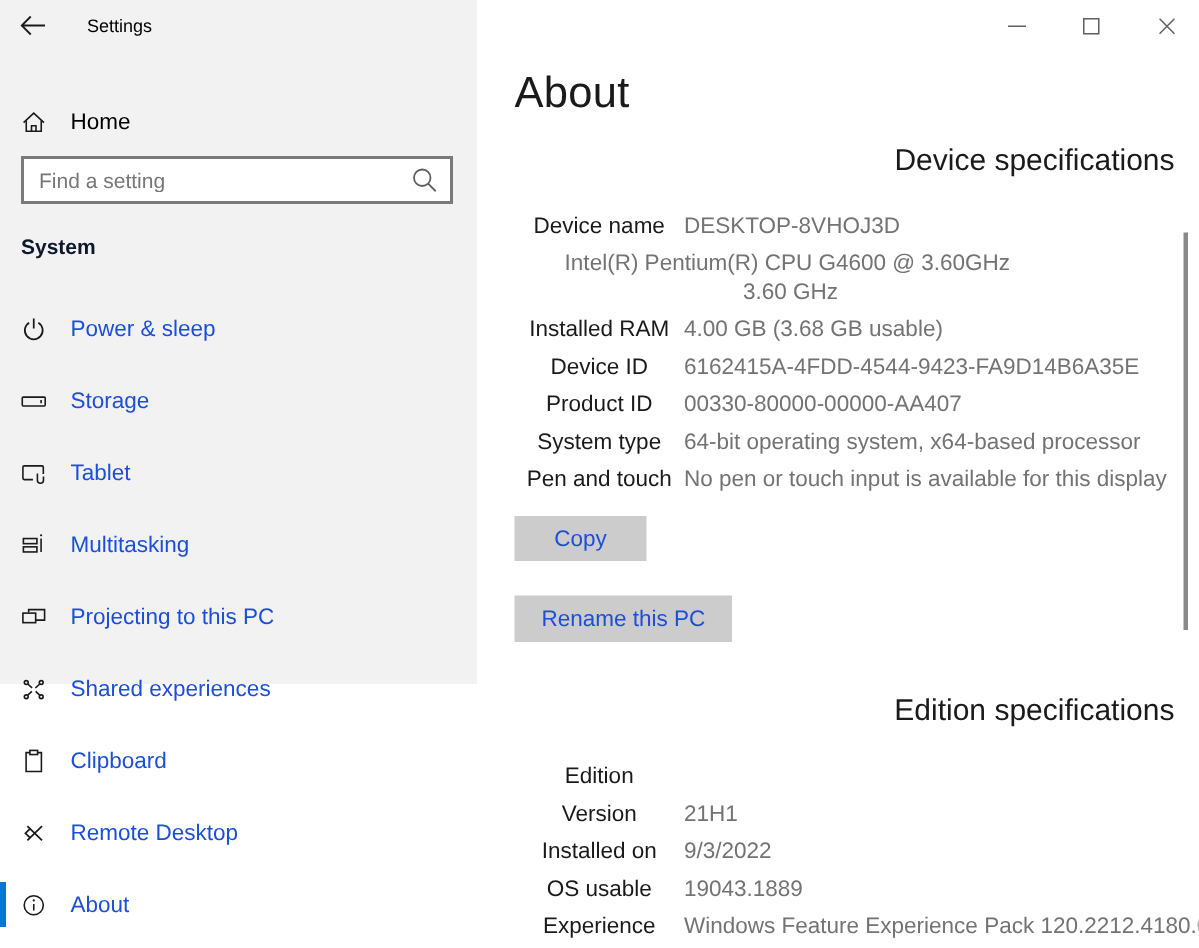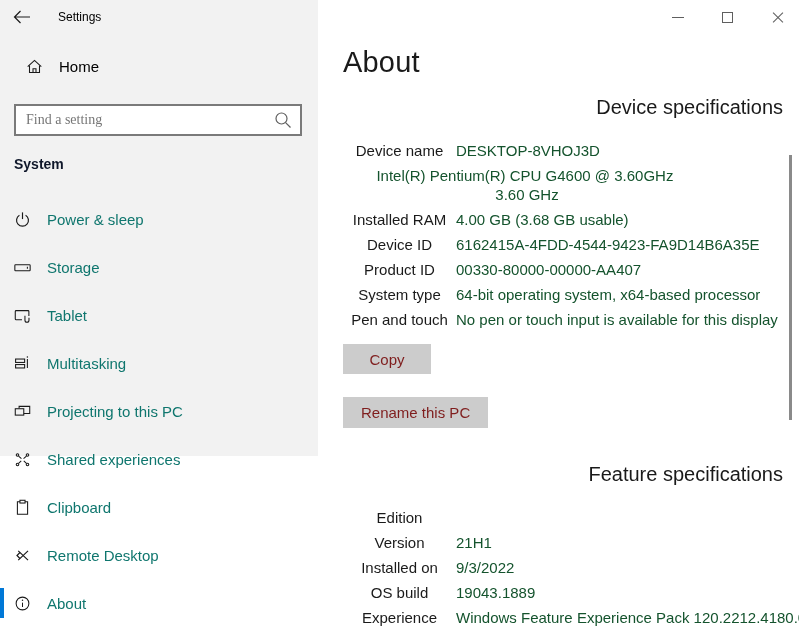--- a/index.html
+++ b/index.html
@@ -16,51 +16,51 @@
   
   .sidebar {
     position: absolute; left: 0; top: 0; width: 318px; height: 456px;
     background: #f2f2f2;
   }
   .titlebar-left { position: absolute; left: 0; top: 0; width: 318px; height: 34px; }
   .back-btn { position: absolute; left: 12px; top: 8px; width: 20px; height: 18px; cursor: pointer; }
   .app-title { position: absolute; left: 58px; top: 10px; font-size: 12px; color: #000; }
 
   .home-row {
-    position: absolute; left: 12px; top: 58px; width: 318px; height: 32px;
-    display: flex; align-items: flex-start; cursor: pointer;
+    position: absolute; left: 0; top: 58px; width: 318px; height: 32px;
+    display: flex; align-items: flex-end; cursor: pointer;
   }
   .home-row .nav-icon { margin-left: 14px; }
   .home-row .nav-label { margin-left: 16px; font-size: 15px; }
 
   .search-box {
     position: absolute; left: 14px; top: 104px; width: 288px; height: 32px;
     background: #ffffff; border: 2px solid #7a7a7a;
     display: flex; align-items: center;
   }
   .search-input {
     flex: 1; border: none; outline: none; background: transparent;
-    font-family: Liberation Serif, serif; font-size: 14px; color: #333;
+    font-family: Liberation Sans, sans-serif; font-size: 14px; color: #333;
     padding: 0 6px 0 10px; height: 100%;
   }
   .search-input::placeholder { color: #767676; opacity: 1; }
   .search-glyph { width: 22px; height: 22px; margin-right: 6px; flex: 0 0 auto; }
 
   .section-header {
     position: absolute; left: 14px; top: 156px;
     font-size: 14px; font-weight: bold; color: #0f172a;
   }
 
   .nav-list { position: absolute; left: 0; top: 195px; width: 318px; }
   .nav-item {
     position: relative; height: 48px; display: flex; align-items: center;
     cursor: pointer;
   }
   .nav-item .nav-icon { margin-left: 14px; width: 17px; height: 17px; flex: 0 0 auto; }
-  .nav-item .nav-label { margin-left: 16px; font-size: 15px; color: #0f766e; }
+  .nav-item .nav-label { margin-left: 16px; font-size: 15px; color: #1d4ed8; }
   .nav-item.selected::before {
     content: ""; position: absolute; left: 0; top: 9px; width: 4px; height: 30px;
     background: var(--accent, #0078d7);
   }
   .nav-icon svg, .back-btn svg, .search-glyph svg { display: block; width: 100%; height: 100%; }
 
   
   .main { position: absolute; left: 318px; top: 0; width: 481px; height: 632px; background: #fff; }
 
   .window-controls {
@@ -76,25 +76,25 @@
 
   .content { position: absolute; left: 25px; top: 0; width: 440px; }
   .page-title { margin-top: 46px; font-size: 29px; font-weight: normal; color: #1a1a1a; letter-spacing: 0.2px; }
   .section-title { font-size: 20px; font-weight: normal; color: #1a1a1a; text-align: right; }
   .section-title.device { margin-top: 17px; }
   .section-title.windows { margin-top: 35px; }
 
   .spec-table { margin-top: 22px; }
   .spec-row { display: flex; margin-bottom: 6px; font-size: 15px; line-height: 19px; text-align: center; }
   .spec-label { flex: 0 0 113px; color: #1a1a1a; }
-  .spec-value { color: #14532d; white-space: nowrap; }
+  .spec-value { color: #737373; white-space: nowrap; }
   .spec-row.wrap .spec-value { white-space: normal; max-width: 322px; margin-left: 23px; }
 
   .btn {
-    display: inline-block; background: #cccccc; border: none; color: #7f1d1d;
+    display: inline-block; background: #cccccc; border: none; color: #1d4ed8;
     font-family: inherit; font-size: 15px; text-align: center; cursor: pointer;
     padding: 6px 18px;
   }
   .btn.copy { margin-top: 9px; width: 88px; height: 30px; }
   .btn.rename { margin-top: 23px; height: 31px; display: block; }
 
   
   .scrollbar-thumb {
     position: absolute; left: 789px; top: 155px; width: 3px; height: 265px;
     background: #8a8a8a; cursor: pointer;
@@ -286,36 +286,36 @@
         </div>
         <div class="spec-row">
           <span class="spec-label">Pen and touch</span>
           <span class="spec-value">No pen or touch input is available for this display</span>
         </div>
       </div>
 
       <button class="btn copy">Copy</button>
       <button class="btn rename">Rename this PC</button>
 
-      <h2 class="section-title windows">Feature specifications</h2>
+      <h2 class="section-title windows">Edition specifications</h2>
 
       <div class="spec-table">
         <div class="spec-row">
           <span class="spec-label">Edition</span>
         </div>
         <div class="spec-row">
           <span class="spec-label">Version</span>
           <span class="spec-value">21H1</span>
         </div>
         <div class="spec-row">
           <span class="spec-label">Installed on</span>
           <span class="spec-value">9/3/2022</span>
         </div>
         <div class="spec-row">
-          <span class="spec-label">OS build</span>
+          <span class="spec-label">OS usable</span>
           <span class="spec-value">19043.1889</span>
         </div>
         <div class="spec-row">
           <span class="spec-label">Experience</span>
           <span class="spec-value">Windows Feature Experience Pack 120.2212.4180.0</span>
         </div>
       </div>
     </div>
   </div>
 

